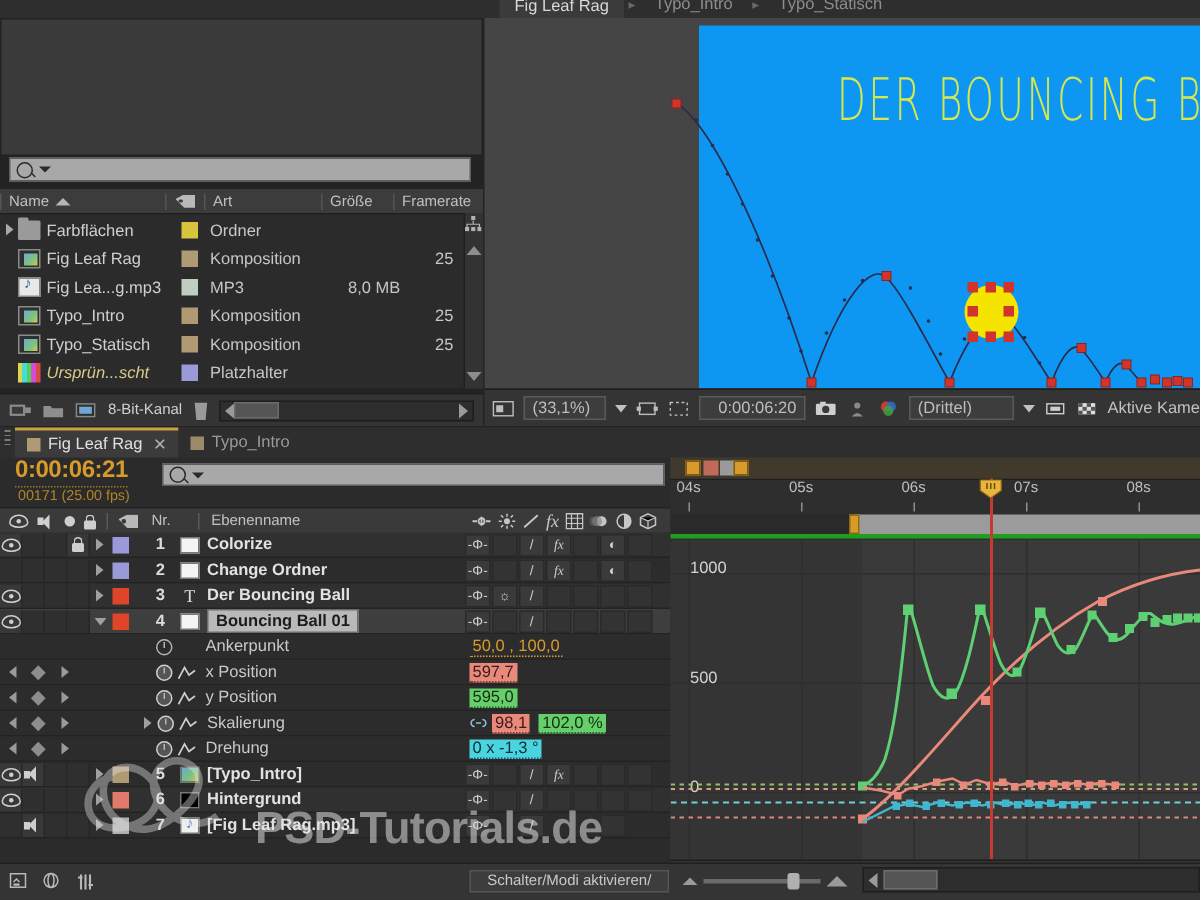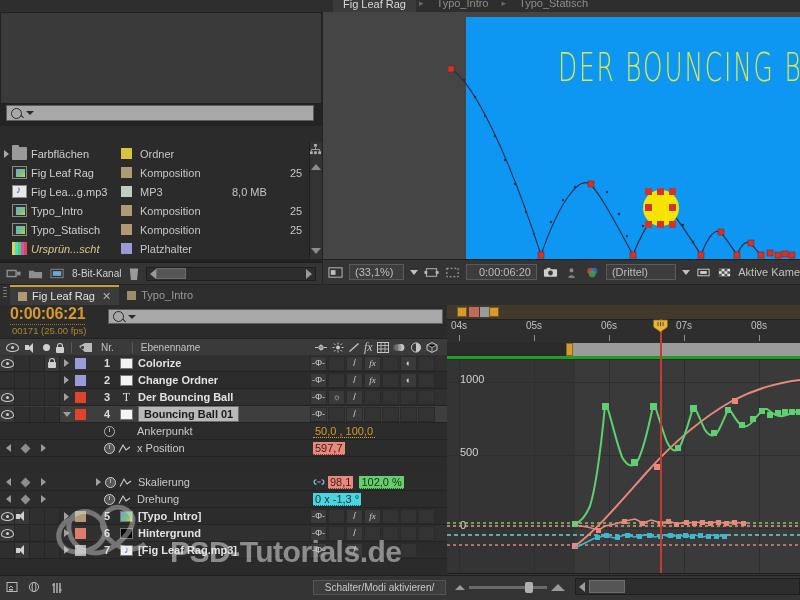--- a/index.html
+++ b/index.html
@@ -219,20 +219,38 @@
 
   <div id="preview" class="abs"></div>
 
   <div id="projsearch" class="abs">
     <span class="magn"></span>
     <span class="caret"></span>
   </div>
 
   <div id="projpanel" class="abs">
 
+    <div id="projhead">
+      <div class="ch" style="width:110px;">
+        <span>Name</span>
+        <span class="sortarrow"></span>
+      </div>
+      <div class="ch" style="width:26px;justify-content:center;padding-left:0;">
+        <span class="tagicon"></span>
+      </div>
+      <div class="ch" style="width:78px;">
+        <span>Art</span>
+      </div>
+      <div class="ch" style="width:48px;">
+        <span>Größe</span>
+      </div>
+      <div class="ch" style="width:58px;">
+        <span>Framerate</span>
+      </div>
+    </div>
 
     <div class="prow" style="top:18px;">
       <span class="disc"><span class="tri"></span></span>
       <span class="pico ic-folder"></span>
       <span class="pname">Farbflächen</span>
       <span class="swatch" style="background:#d8c33c;"></span>
       <span class="ptype">Ordner</span>
       <span class="psize"></span>
       <span class="pfr"></span>
     </div>
@@ -633,20 +651,36 @@
       <span class="stopw on"></span>
       <svg class="gicon" viewBox="0 0 13 11">
           <path d="M1 9.5 L5 2 L8 7 L12 4" stroke="#cfcfcf" stroke-width="1.1" fill="none"></path>
         </svg>
       <span class="pname2">x Position</span>
       <span class="pvalue">
         <span class="vnum v-red">597,7</span>
       </span>
     </div>
 
+    <div class="prow2" style="top:172px;">
+      <span class="kfnav">
+        <span class="kfL"></span>
+        <span class="kfD"></span>
+        <span class="kfR"></span>
+      </span>
+      <span style="width:52px;"></span>
+      <span class="stopw on"></span>
+      <svg class="gicon" viewBox="0 0 13 11">
+          <path d="M1 9.5 L5 2 L8 7 L12 4" stroke="#cfcfcf" stroke-width="1.1" fill="none"></path>
+        </svg>
+      <span class="pname2">y Position</span>
+      <span class="pvalue">
+        <span class="vnum v-green">595,0</span>
+      </span>
+    </div>
 
     <div class="prow2" style="top:189px;">
       <span class="kfnav">
         <span class="kfL"></span>
         <span class="kfD"></span>
         <span class="kfR"></span>
       </span>
       <span style="width:40px;"></span>
       <span class="discl">
           <span class="tri-r"></span>

